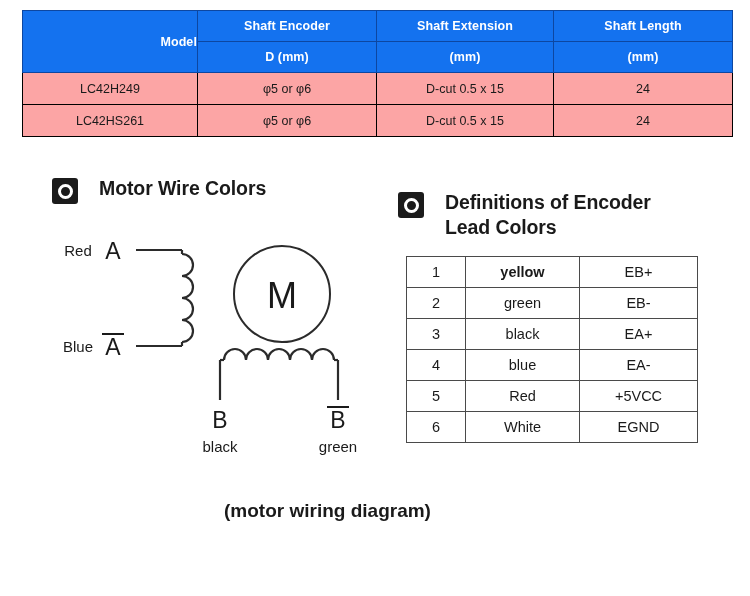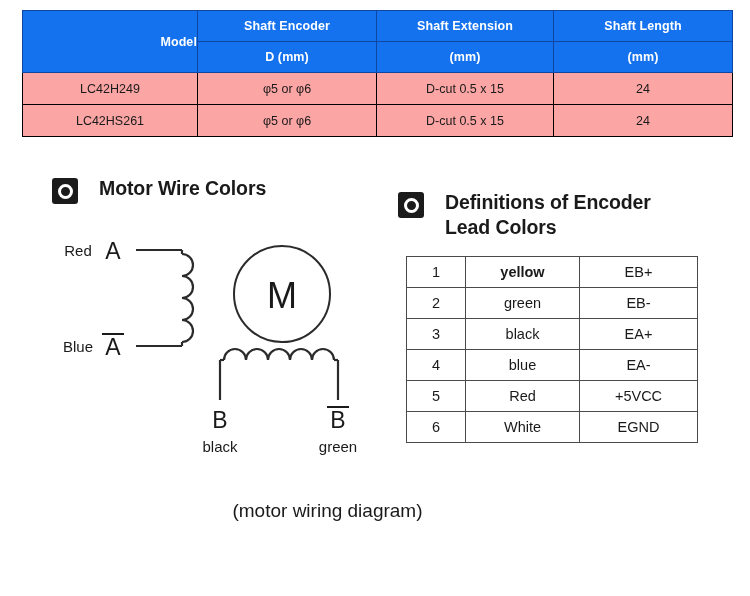--- a/index.html
+++ b/index.html
@@ -146,20 +146,21 @@
 
   
   #diagram-caption {
     position: absolute;
     left: 0;
     top: 500px;
     width: 655px;
     text-align: center;
     font-size: 19px;
     color: #1a1a1a;
+    font-weight: bold;
   }
 </style>
 </head>
 <body>
 
 <table id="spec-table">
   <thead>
     <tr>
       <th class="col-model model-cell" rowspan="2">Model</th>
       <th class="col-diam">Shaft Encoder</th>

